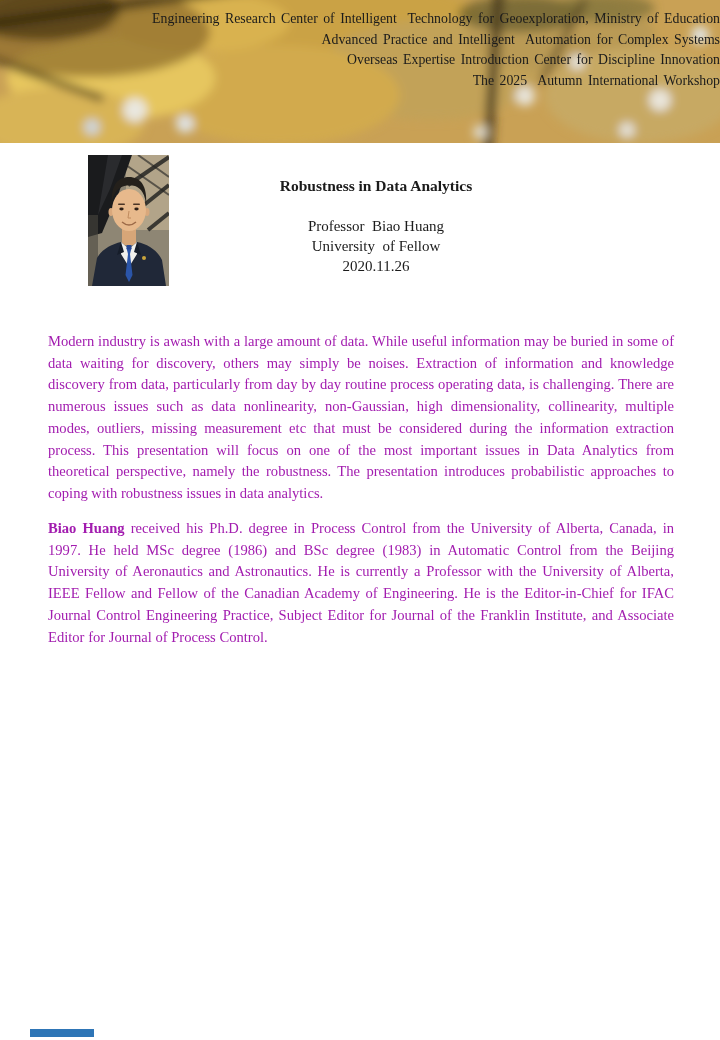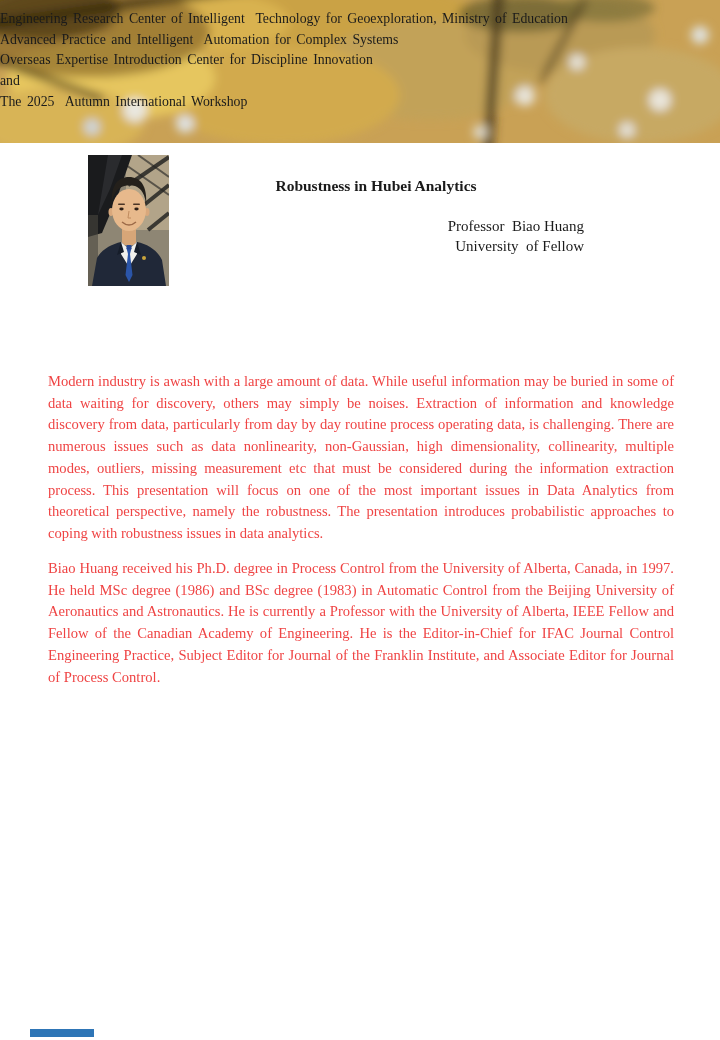--- a/index.html
+++ b/index.html
@@ -5,39 +5,39 @@
   html,body{margin:0;padding:0;background:#888;}
   .page{
     position:relative;width:720px;height:1040px;margin:0 auto;
     background:#ffffff;overflow:hidden;
     font-family:"Liberation Serif","DejaVu Serif",serif;color:#1b1b1b;
   }
   
   .banner{position:absolute;left:0;top:0;width:720px;height:143px;overflow:hidden;}
   .banner-bg{position:absolute;left:0;top:0;}
   .banner-text{
-    position:absolute;left:0;top:9px;width:720px;text-align:left;
+    position:absolute;left:0;top:9px;width:720px;text-align:right;
     font-size:13.8px;line-height:20.7px;color:#1b1b1b;word-spacing:2px;
   }
   .banner-line{white-space:pre-wrap;}
   
   .photo{position:absolute;left:88px;top:155px;width:81px;height:131px;overflow:hidden;}
   
   .speaker-block{position:absolute;left:168px;top:176px;width:416px;text-align:center;}
   .talk-title{font-size:15.5px;font-weight:bold;line-height:20px;white-space:pre-wrap;}
   .speaker-lines{margin-top:20px;}
-  .speaker-line{font-size:15px;line-height:20px;white-space:pre-wrap;text-align:right;}
+  .speaker-line{font-size:15px;line-height:20px;white-space:pre-wrap;}
   
   .para{
     position:absolute;left:48px;width:626px;
-    font-size:14.6px;line-height:21.7px;text-align:justify;color:#ef4444;margin-top:40px;
+    font-size:14.6px;line-height:21.7px;text-align:justify;color:#a21caf;
   }
   .para-abstract{top:331px;}
   .para-bio{top:518px;}
-  .bold{font-weight:normal;}
+  .bold{font-weight:bold;}
   
   .accent-bar{position:absolute;left:30px;top:1029px;width:64px;height:8px;}
 </style>
 </head>
 <body>
 
 <div class="page">
 
   <div class="banner">
     <svg class="banner-bg" width="720" height="143" viewBox="0 0 720 143">
@@ -73,21 +73,20 @@
         <circle cx="660" cy="100" r="11" fill="#e9e5da"></circle>
         <circle cx="700" cy="35" r="9" fill="#dfe0dc"></circle>
         <circle cx="627" cy="130" r="8" fill="#e3dfd4"></circle>
         <circle cx="480" cy="132" r="7" fill="#ded9cc"></circle>
       </g>
     </svg>
     <div class="banner-text" style="color: rgb(27, 27, 27);">
       <div class="banner-line">Engineering Research Center of Intelligent  Technology for Geoexploration, Ministry of Education</div>
       <div class="banner-line">Advanced Practice and Intelligent  Automation for Complex Systems</div>
       <div class="banner-line">Overseas Expertise Introduction Center for Discipline Innovation</div>
-      <div class="banner-line">and</div>
       <div class="banner-line">The 2025  Autumn International Workshop</div>
     </div>
   </div>
 
   <div class="photo">
     <svg width="81" height="131" viewBox="0 0 81 131">
       <rect width="81" height="131" fill="#8e8674"></rect>
       <rect x="38" y="0" width="43" height="75" fill="#b2a489"></rect>
       <g stroke="#33322e" stroke-width="2" opacity="0.7">
         <line x1="38" y1="10" x2="81" y2="40"></line>
@@ -116,24 +115,25 @@
       <polygon points="33,87 41,94 49,87 49,99 41,112 33,99" fill="#f1f0ec"></polygon>
       <path d="M 33,87 L 29,100 L 36,97 Z" fill="#161d2a"></path>
       <path d="M 49,87 L 53,100 L 46,97 Z" fill="#161d2a"></path>
       <polygon points="38.5,93 43.5,93 42,99 44.5,120 41,127 37.5,120 40,99" fill="#2b55a8"></polygon>
       <rect x="38.5" y="90" width="5" height="4.5" rx="1" fill="#274792"></rect>
       <circle cx="56" cy="103" r="2" fill="#c9a43c"></circle>
     </svg>
   </div>
 
   <div class="speaker-block">
-    <div class="talk-title">Robustness in Hubei Analytics</div>
+    <div class="talk-title">Robustness in Data Analytics</div>
     <div class="speaker-lines">
       <div class="speaker-line">Professor  Biao Huang</div>
       <div class="speaker-line">University  of Fellow</div>
+      <div class="speaker-line">2020.11.26</div>
     </div>
   </div>
 
   <div class="para para-abstract">Modern industry is awash with a large amount of data. While useful information may be buried in some of data waiting for discovery, others may simply be noises. Extraction of information and knowledge discovery from data, particularly from day by day routine process operating data, is challenging. There are numerous issues such as data nonlinearity, non-Gaussian, high dimensionality, collinearity, multiple modes, outliers, missing measurement etc that must be considered during the information extraction process. This presentation will focus on one of the most important issues in Data Analytics from theoretical perspective, namely the robustness. The presentation introduces probabilistic approaches to coping with robustness issues in data analytics.</div>
 
   <div class="para para-bio"><span class="bold">Biao Huang</span><span> received his Ph.D. degree in Process Control from the University of Alberta, Canada, in 1997. He held MSc degree (1986) and BSc degree (1983) in Automatic Control from the Beijing University of Aeronautics and Astronautics. He is currently a Professor with the University of Alberta, IEEE Fellow and Fellow of the Canadian Academy of Engineering. He is the Editor-in-Chief for IFAC Journal Control Engineering Practice, Subject Editor for Journal of the Franklin Institute, and Associate Editor for Journal of Process Control.</span></div>
 
   <div class="accent-bar" style="background: rgb(46, 117, 182);"></div>
 
 </div>

